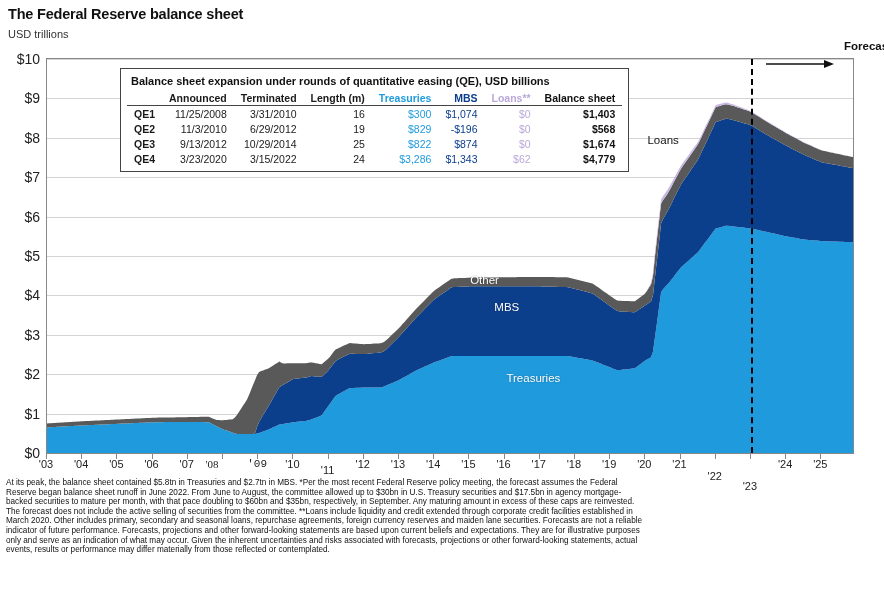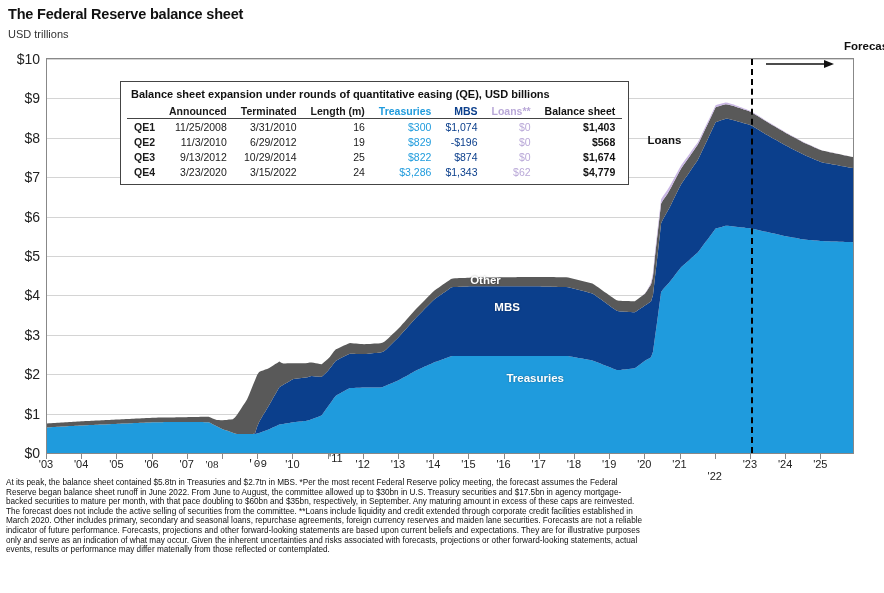--- a/index.html
+++ b/index.html
@@ -32,39 +32,38 @@
     font-size:14px;color:#222;
   }
   .xtick{
     position:absolute;font-size:11px;color:#222;text-align:center;width:30px;
   }
   .xtickmark{position:absolute;width:1px;height:5px;background:#888;}
 
   svg.area{position:absolute;left:0;top:0;}
 
   .serieslabel{
-    position:absolute;font-size:11.5px;font-weight:bold;color:#fff;
+    position:absolute;font-size:11.5px;font-weight:normal;color:#fff;
     text-shadow:0 0 2px rgba(0,0,0,.35);
   }
   .serieslabel.dark{color:#111;text-shadow:none;}
 
   .forecast-line{
     position:absolute;width:0;border-left:2.5px dashed #000;
   }
   .forecast-label{
     position:absolute;font-size:11.5px;font-weight:bold;color:#111;
   }
   .forecast-arrow{position:absolute;}
 
   
   .qe-table{
     position:absolute;left:120px;top:68px;
     background:#fff;border:1px solid #444;
     padding:4px 6px 5px 6px;
-    margin-top:13px;
   }
   .qe-table table{border-collapse:collapse;font-size:10.5px;}
   .qe-title{
     font-size:11px;font-weight:bold;color:#111;
     padding:2px 2px 4px 4px;text-align:left;
   }
   .qe-table th{
     font-size:10.5px;font-weight:bold;padding:1px 7px;text-align:right;
     border-bottom:1px solid #444;white-space:nowrap;
   }
@@ -125,21 +124,21 @@
       <div class="xtick" style="left: 136.59px; top: 458px;">'06</div>
       <div class="xtickmark" style="left: 151.59px; top: 454px;"></div>
       <div class="xtick" style="left: 171.786px; top: 458px;">'07</div>
       <div class="xtickmark" style="left: 186.786px; top: 454px;"></div>
       <div class="xtick" style="left: 197px; top: 458px; font-family: Liberation Serif, serif;">'08</div>
       <div class="xtickmark" style="left: 221.983px; top: 454px;"></div>
       <div class="xtick" style="left: 242.179px; top: 458px; font-family: Liberation Mono, monospace;">'09</div>
       <div class="xtickmark" style="left: 257.179px; top: 454px;"></div>
       <div class="xtick" style="left: 277.376px; top: 458px;">'10</div>
       <div class="xtickmark" style="left: 292.376px; top: 454px;"></div>
-      <div class="xtick" style="left: 312.572px; top: 452px; text-align: right;">'11</div>
+      <div class="xtick" style="left: 312.572px; top: 464px;">'11</div>
       <div class="xtickmark" style="left: 327.572px; top: 454px;"></div>
       <div class="xtick" style="left: 347.769px; top: 458px;">'12</div>
       <div class="xtickmark" style="left: 362.769px; top: 454px;"></div>
       <div class="xtick" style="left: 382.965px; top: 458px;">'13</div>
       <div class="xtickmark" style="left: 397.965px; top: 454px;"></div>
       <div class="xtick" style="left: 418.162px; top: 458px;">'14</div>
       <div class="xtickmark" style="left: 433.162px; top: 454px;"></div>
       <div class="xtick" style="left: 453.358px; top: 458px;">'15</div>
       <div class="xtickmark" style="left: 468.358px; top: 454px;"></div>
       <div class="xtick" style="left: 488.555px; top: 458px;">'16</div>
@@ -149,21 +148,21 @@
       <div class="xtick" style="left: 558.948px; top: 458px;">'18</div>
       <div class="xtickmark" style="left: 573.948px; top: 454px;"></div>
       <div class="xtick" style="left: 594.144px; top: 458px;">'19</div>
       <div class="xtickmark" style="left: 609.144px; top: 454px;"></div>
       <div class="xtick" style="left: 629.341px; top: 458px;">'20</div>
       <div class="xtickmark" style="left: 644.341px; top: 454px;"></div>
       <div class="xtick" style="left: 664.537px; top: 458px;">'21</div>
       <div class="xtickmark" style="left: 679.537px; top: 454px;"></div>
       <div class="xtick" style="left: 699.734px; top: 470px;">'22</div>
       <div class="xtickmark" style="left: 714.734px; top: 454px;"></div>
-      <div class="xtick" style="left: 734.93px; top: 458px;">'23</div>
+      <div class="xtick" style="left: 734.93px; top: 480px;">'23</div>
       <div class="xtickmark" style="left: 749.93px; top: 454px;"></div>
       <div class="xtick" style="left: 770.127px; top: 458px;">'24</div>
       <div class="xtickmark" style="left: 785.127px; top: 454px;"></div>
       <div class="xtick" style="left: 805.323px; top: 458px;">'25</div>
       <div class="xtickmark" style="left: 820.323px; top: 454px;"></div>
     </div>
 
   <div class="plot">
     <div id="grid">
         <div class="gridline" style="top: 354.6px;"></div>

